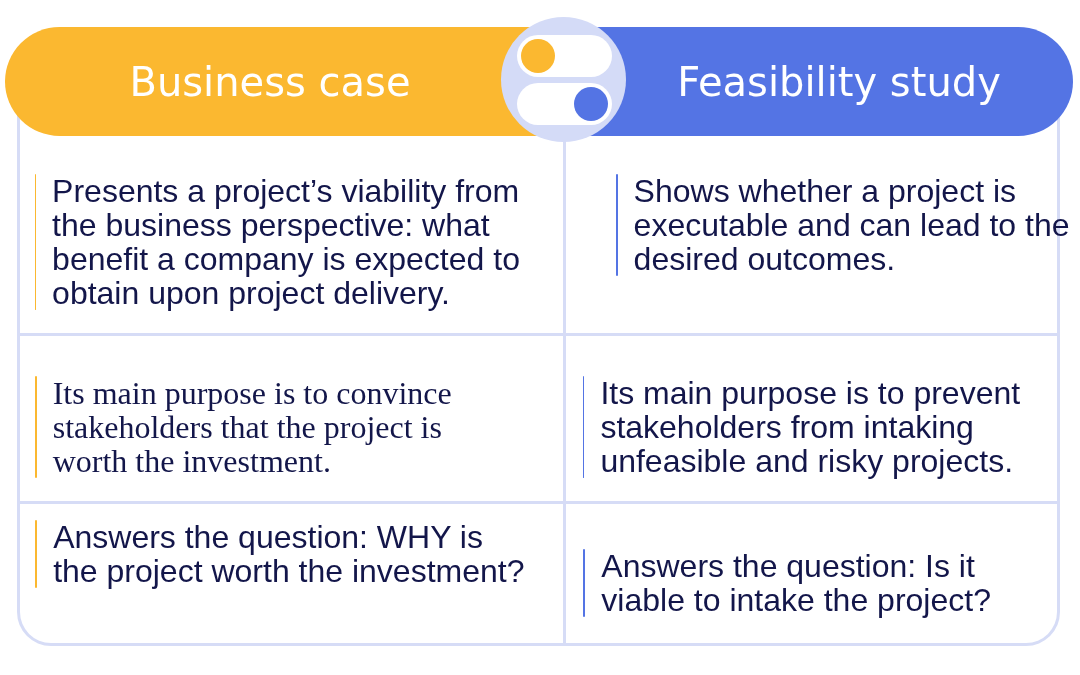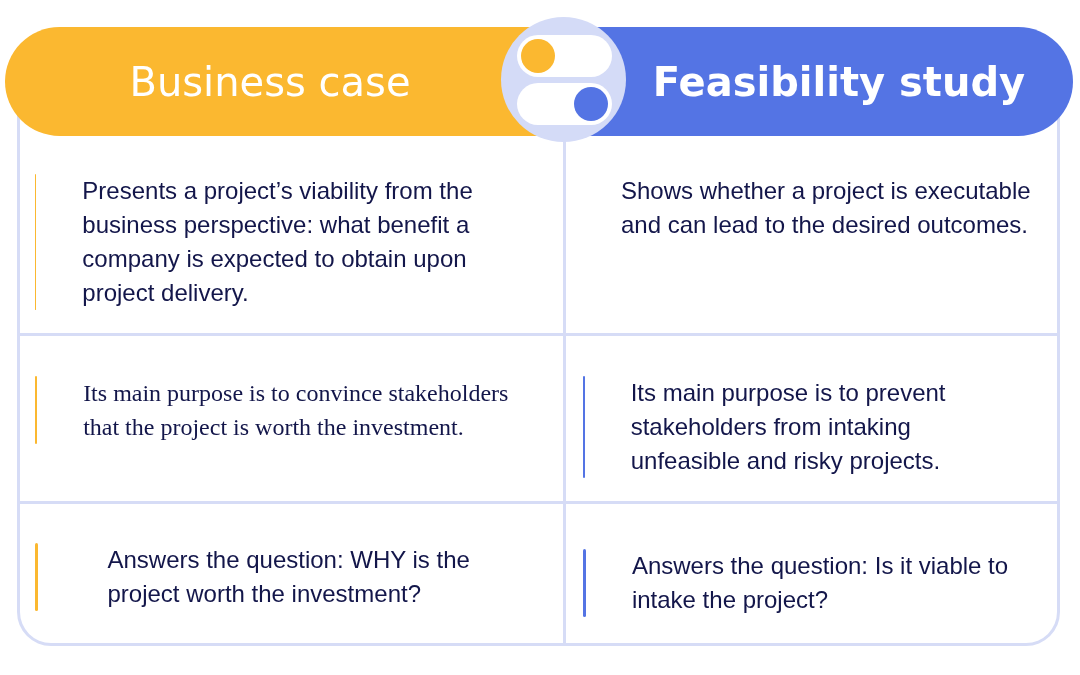--- a/index.html
+++ b/index.html
@@ -2,31 +2,31 @@
 <html><head>
 <meta charset="utf-8">
 <style>
   html, body { margin:0; padding:0; }
   body { width:1080px; height:675px; background:#ffffff; position:relative; overflow:hidden; font-family:"Liberation Sans", sans-serif; }
   .card { position:absolute; left:17px; top:80px; width:1043px; height:566px; border:3px solid #d6dcf6; border-top:none; border-radius:0 0 34px 34px; box-sizing:border-box; background:#fff; }
   .vline { position:absolute; left:563px; top:136px; width:3px; height:510px; background:#d6dcf6; }
   .hline { position:absolute; left:17px; width:1043px; height:3px; background:#d6dcf6; }
   .pill { position:absolute; top:27px; height:109px; display:flex; align-items:center; justify-content:center; color:#fff; font-family:"DejaVu Sans", sans-serif; font-size:40px; font-weight:500; }
   .pill-left { left:5px; width:560px; background:#fbb830; border-radius:55px 0 0 55px; padding-right:30px; box-sizing:border-box; }
-  .pill-right { left:565px; width:508px; background:#5474e4; border-radius:0 55px 55px 0; padding-left:40px; box-sizing:border-box;font-weight:bold; }
+  .pill-right { left:565px; width:508px; background:#5474e4; border-radius:0 55px 55px 0; padding-left:40px; box-sizing:border-box; }
   .toggle-circle { position:absolute; left:501px; top:17px; width:125px; height:125px; border-radius:50%; background:#d4dbf7; }
   .toggle { position:absolute; left:16px; width:95px; height:42px; border-radius:21px; background:#fff; }
   .t1 { top:18px; } .t2 { top:66px; }
   .knob { position:absolute; top:4px; width:34px; height:34px; border-radius:50%; }
   .k1 { left:4px; background:#fbb830; }
   .k2 { right:4px; background:#5474e4; }
   .cell { position:absolute; display:flex; align-items:center; }
   .bar { width:4px; border-radius:2px; align-self:stretch; margin-right:16px; }
   .bar.y { background:#fbb830; } .bar.b { background:#5474e4; }
-  .txt { font-size:24px; line-height:34px; color:#13164a;margin-left:30px; }
+  .txt { font-size:32px; line-height:34px; color:#13164a; }
 </style>
 </head>
 <body>
 
 <div class="card"></div>
 <div class="vline"></div>
 <div class="hline" style="top:333px"></div>
 <div class="hline" style="top:501px"></div>
 
 <div class="pill pill-left">
@@ -42,34 +42,34 @@
     </div>
   <div class="toggle t2">
       <div class="knob k2"></div>
     </div>
 </div>
 
 <div class="cell" style="left:35px; top:174px; width:500px;">
   <div class="bar y"></div>
   <div class="txt">Presents a project’s viability from the business perspective: what benefit a company is expected to obtain upon project delivery.</div>
 </div>
-<div class="cell" style="left:591px; top:174px; width:460px;flex-direction:column;">
+<div class="cell" style="left:616px; top:174px; width:460px;">
   <div class="bar b"></div>
   <div class="txt">Shows whether a project is executable and can lead to the desired outcomes.</div>
 </div>
 
 <div class="cell" style="left:35px; top:376px; width:480px;font-family:Liberation Serif, serif;">
   <div class="bar y"></div>
   <div class="txt">Its main purpose is to convince stakeholders that the project is worth the investment.</div>
 </div>
 <div class="cell" style="left:583px; top:376px; width:440px;align-items:flex-end;">
   <div class="bar b"></div>
   <div class="txt">Its main purpose is to prevent stakeholders from intaking unfeasible and risky projects.</div>
 </div>
 
-<div class="cell" style="left:35px; top:543px; width:500px;gap:24px;">
+<div class="cell" style="left:35px; top:520px; width:500px;">
   <div class="bar y"></div>
   <div class="txt">Answers the question: WHY is the project worth the investment?</div>
 </div>
 <div class="cell" style="left:583px; top:549px; width:470px;">
   <div class="bar b"></div>
   <div class="txt">Answers the question: Is it viable to intake the project?</div>
 </div>
 
 </body></html>

